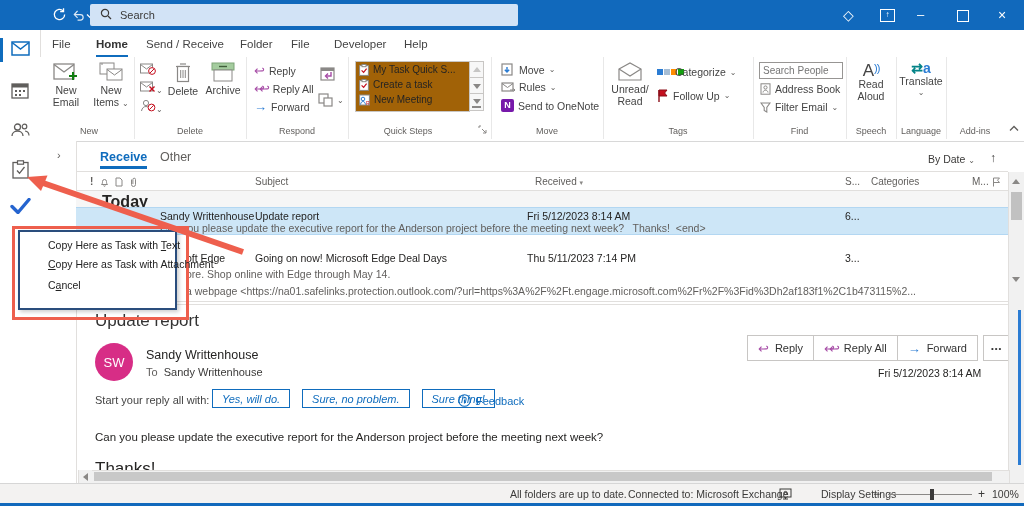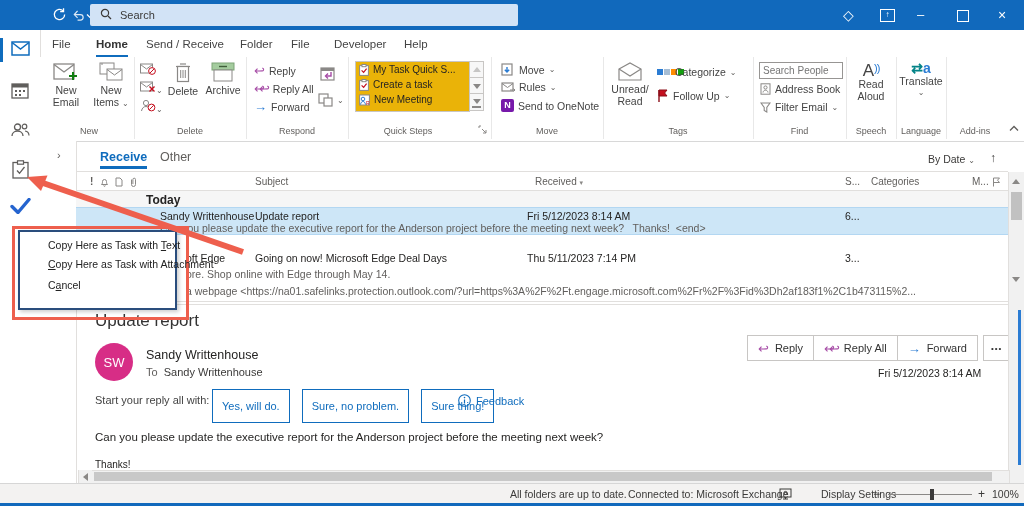--- a/index.html
+++ b/index.html
@@ -18,33 +18,33 @@
   
   .menutab{top:35px;font-size:11.5px;color:#444;height:20px;line-height:18px;}
   .menutab.active{color:#333;font-weight:bold;border-bottom:3px solid #0f6cbd;}
   
   .ribbon{left:40px;top:57px;width:984px;height:84px;background:#fff;border-bottom:1px solid #d8d8d8;}
   .rgroup{position:absolute;top:57px;height:82px;border-right:1px solid #e8e8e8;}
   .glabel{position:absolute;bottom:3px;width:100%;text-align:center;font-size:9px;color:#605e5c;}
   .rlg{position:absolute;text-align:center;font-size:10.5px;color:#444;line-height:12px;}
   .rrow{position:absolute;font-size:10.5px;color:#444;white-space:nowrap;display:flex;align-items:center;gap:4px;}
   .chev{color:#605e5c;font-size:8px;}
-  .qsbox{position:absolute;border:1px solid #c8c6c4;background:#eab308;}
+  .qsbox{position:absolute;border:1px solid #c8c6c4;background:#a16207;}
   .qsrow{height:15px;display:flex;align-items:center;gap:4px;font-size:10px;padding-left:3px;white-space:nowrap;overflow:hidden;}
   .qsbtn{position:absolute;width:13px;height:16px;border:1px solid #c8c6c4;background:#f7f7f7;text-align:center;}
   .tri-u{width:0;height:0;border-left:4px solid transparent;border-right:4px solid transparent;border-bottom:5px solid #8a8886;display:inline-block;}
   .tri-d{width:0;height:0;border-left:4px solid transparent;border-right:4px solid transparent;border-top:5px solid #8a8886;display:inline-block;}
   .tri-l{width:0;height:0;border-top:4px solid transparent;border-bottom:4px solid transparent;border-right:5px solid #8a8886;display:inline-block;}
   .catsq{display:inline-block;width:6px;height:6px;margin:0 1px 1px 0;}
   
   .hcol{font-size:10px;color:#605e5c;}
   .rowsel{left:76px;top:207px;width:932px;height:26px;background:#cde6f7;border-top:1px solid #b3d7f2;border-bottom:1px solid #b3d7f2;}
   .prev{color:#605e5c;font-size:10.5px;white-space:pre;}
   .sbtn{border:1px solid #c8c6c4;background:#fff;height:26px;display:flex;align-items:center;gap:6px;padding:0 10px;font-size:11px;color:#333;}
-  .sug{border:1px solid #0f6cbd;color:#0f6cbd;background:#fff;height:34px;display:flex;align-items:center;padding:0 9px;font-size:11px;}
+  .sug{border:1px solid #0f6cbd;color:#0f6cbd;background:#fff;height:19px;display:flex;align-items:center;padding:0 9px;font-size:11px;font-style:italic;}
   
   .vscroll{left:1008px;top:172px;width:16px;height:311px;background:#f1f1f1;border-left:1px solid #e1dfdd;}
   .hscroll{left:78px;top:470px;width:930px;height:13px;background:#f1f1f1;border:1px solid #e1dfdd;}
   .sb-btn{position:absolute;width:14px;height:14px;display:flex;align-items:center;justify-content:center;background:#f1f1f1;}
   
   .statusbar{left:0;top:483px;width:1024px;height:23px;background:#f3f2f1;border-top:1px solid #d6d6d6;border-bottom:3px solid #1169bc;box-sizing:border-box;font-size:10.5px;color:#3b3a39;}
   
   .annobox{left:12px;top:226px;width:171px;height:88px;border:3px solid #ee5f4d;z-index:54;pointer-events:none;}
   .ctxmenu{left:18px;top:230px;width:159px;height:80px;background:#fff;border:2px solid #2a4d7d;z-index:55;box-shadow:2px 2px 4px rgba(0,0,0,.2);padding-top:4px;box-sizing:border-box;}
   .ctxitem{height:19px;line-height:19px;padding-left:28px;font-size:10.5px;color:#222;white-space:nowrap;}
@@ -369,21 +369,21 @@
   <span class="ab hcol" style="left:871px;top:176px;">Categories</span>
   <span class="ab hcol" style="left:972px;top:176px;">M...</span>
   <span class="ab" style="left:992px;top:177px;"><svg width="9" height="10" viewBox="0 0 9 10">
         <path d="M1.5 1h6L5.5 3.2 7.5 5.5h-6z" fill="none" stroke="#8a8886"></path>
         <line x1="1.5" y1="1" x2="1.5" y2="9.5" stroke="#8a8886"></line>
       </svg></span>
   <div class="ab" style="left:76px;top:190px;width:932px;height:0;border-top:1px solid #e1dfdd;"></div>
 
   <div class="ab" style="left:76px;top:191px;width:932px;height:16px;background:#f6f6f6;">
     <span class="chev" style="position:absolute;left:8px;top:2px;">⌄</span>
-    <b style="position:absolute;left:26px;top:2px;font-size:12px;color:#252423;margin-left:44px;">Today</b>
+    <b style="position:absolute;left:26px;top:2px;font-size:16px;color:#252423;">Today</b>
   </div>
 
   <div class="ab rowsel"></div>
   <span class="ab" style="left:160px;top:210px;font-size:10.5px;">Sandy Writtenhouse</span>
   <span class="ab" style="left:255px;top:210px;font-size:10.5px;">Update report</span>
   <span class="ab" style="left:527px;top:210px;font-size:10.5px;">Fri 5/12/2023 8:14 AM</span>
   <span class="ab" style="left:845px;top:210px;font-size:10.5px;">6...</span>
   <span class="ab prev" style="left:160px;top:222px;">Can you please update the executive report for the Anderson project before the meeting next week?   Thanks!  &lt;end&gt;</span>
 
   <div class="ab" style="left:76px;top:249px;width:932px;height:52px;border-bottom:1px solid #e1dfdd;"></div>
@@ -427,21 +427,21 @@
   <div class="ab" style="left:458px;top:394px;display:flex;align-items:center;gap:5px;color:#0f6cbd;font-size:11px;">
     <svg width="13" height="13" viewBox="0 0 13 13">
         <circle cx="6.5" cy="6.5" r="5.8" fill="none" stroke="#0f6cbd" stroke-width="1.1"></circle>
         <line x1="6.5" y1="5.5" x2="6.5" y2="9.5" stroke="#0f6cbd" stroke-width="1.2"></line>
         <circle cx="6.5" cy="3.6" r="0.8" fill="#0f6cbd"></circle>
       </svg>
     <span>Feedback</span>
   </div>
 
   <div class="ab" style="left:95px;top:431px;font-size:11.5px;">Can you please update the executive report for the Anderson project before the meeting next week?</div>
-  <div class="ab" style="left:95px;top:459px;font-size:10px;">Thanks!</div>
+  <div class="ab" style="left:95px;top:459px;font-size:17px;">Thanks!</div>
 
   <div class="ab vscroll">
     <div class="sb-btn" style="left:0;top:2px;">
         <span class="tri-u"></span>
       </div>
     <div class="ab" style="left:2px;top:20px;width:11px;height:28px;background:#c1c1c1;"></div>
     <div class="sb-btn" style="left:0;top:100px;">
         <span class="tri-d"></span>
       </div>
     <div class="ab" style="left:9px;top:138px;width:3px;height:155px;background:#2b7cd3;"></div>

